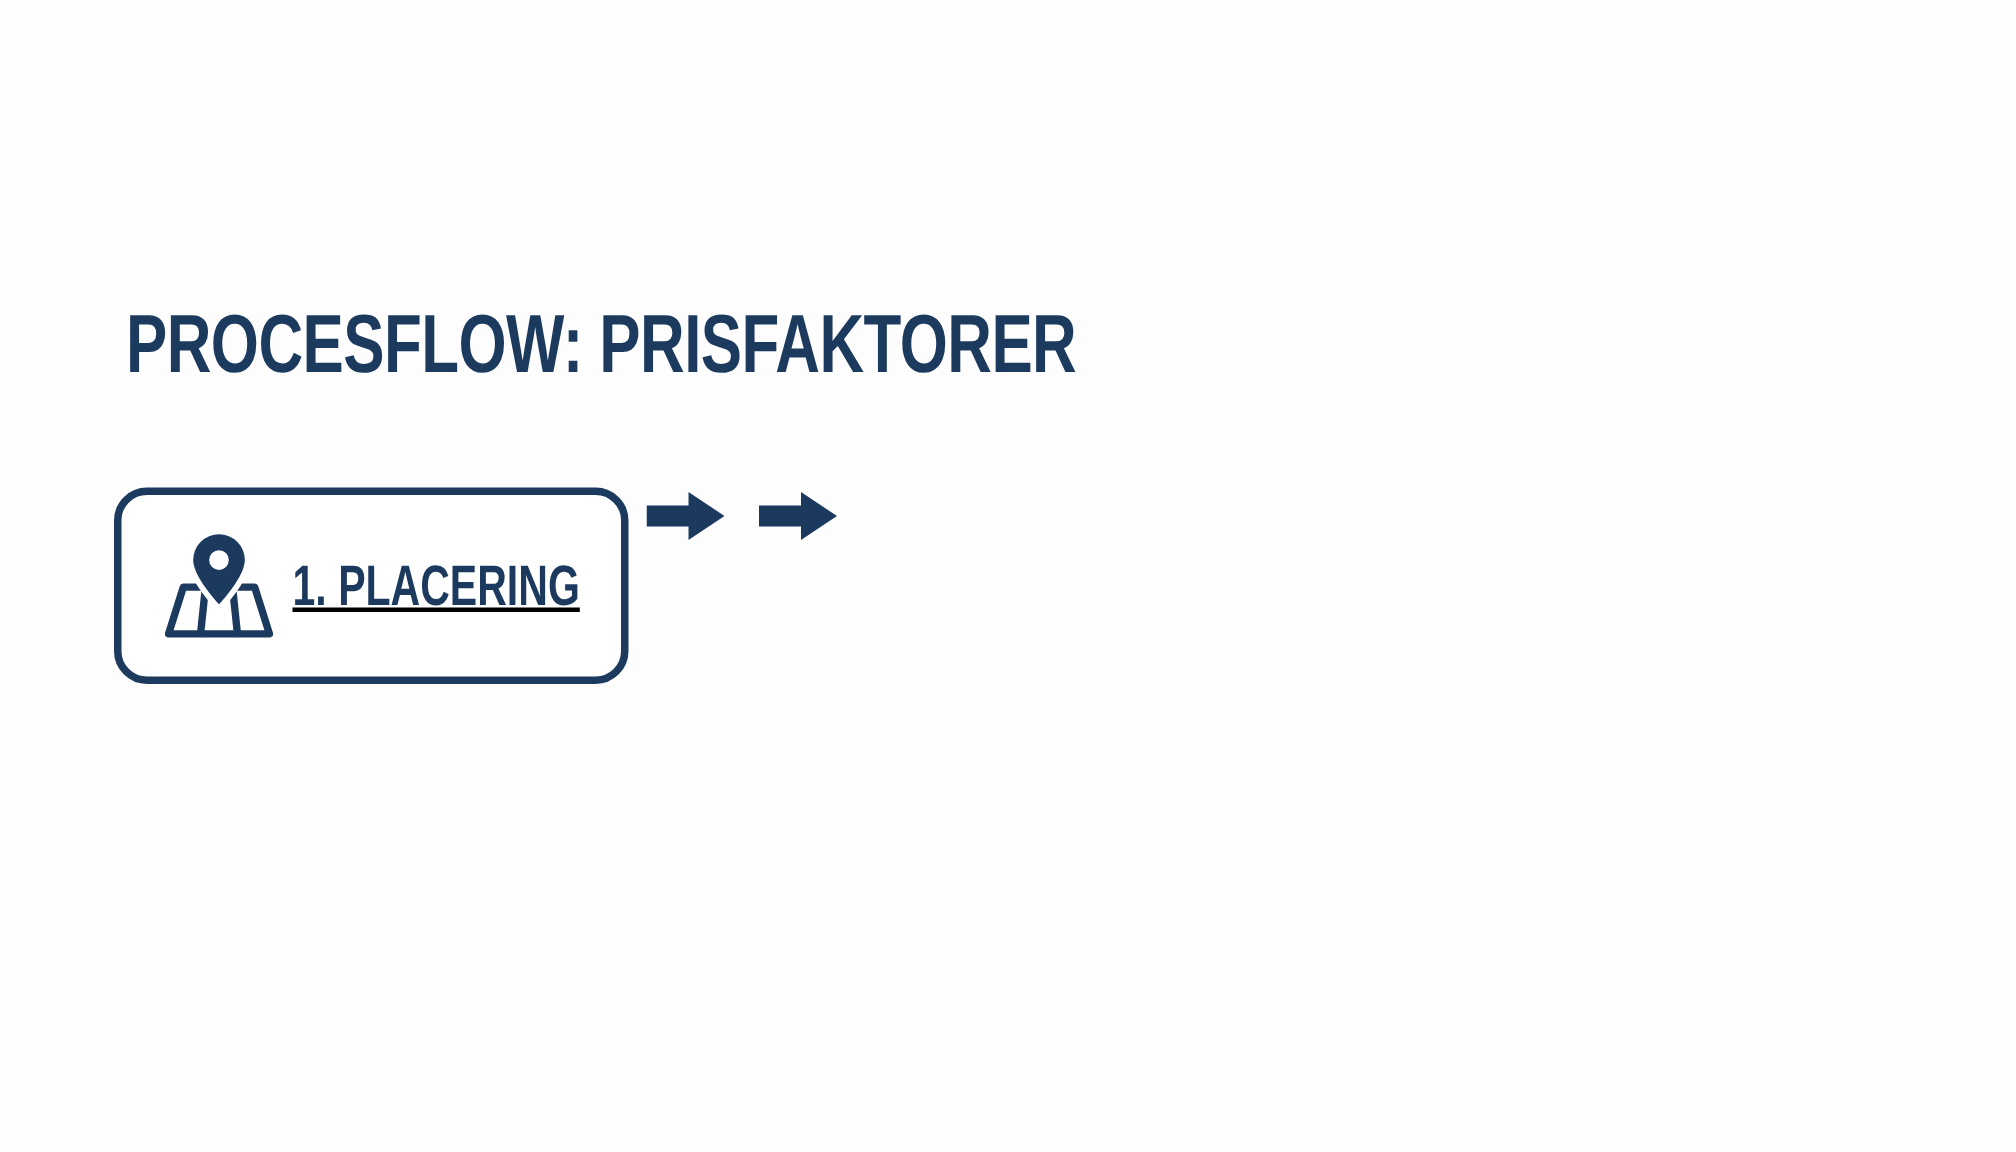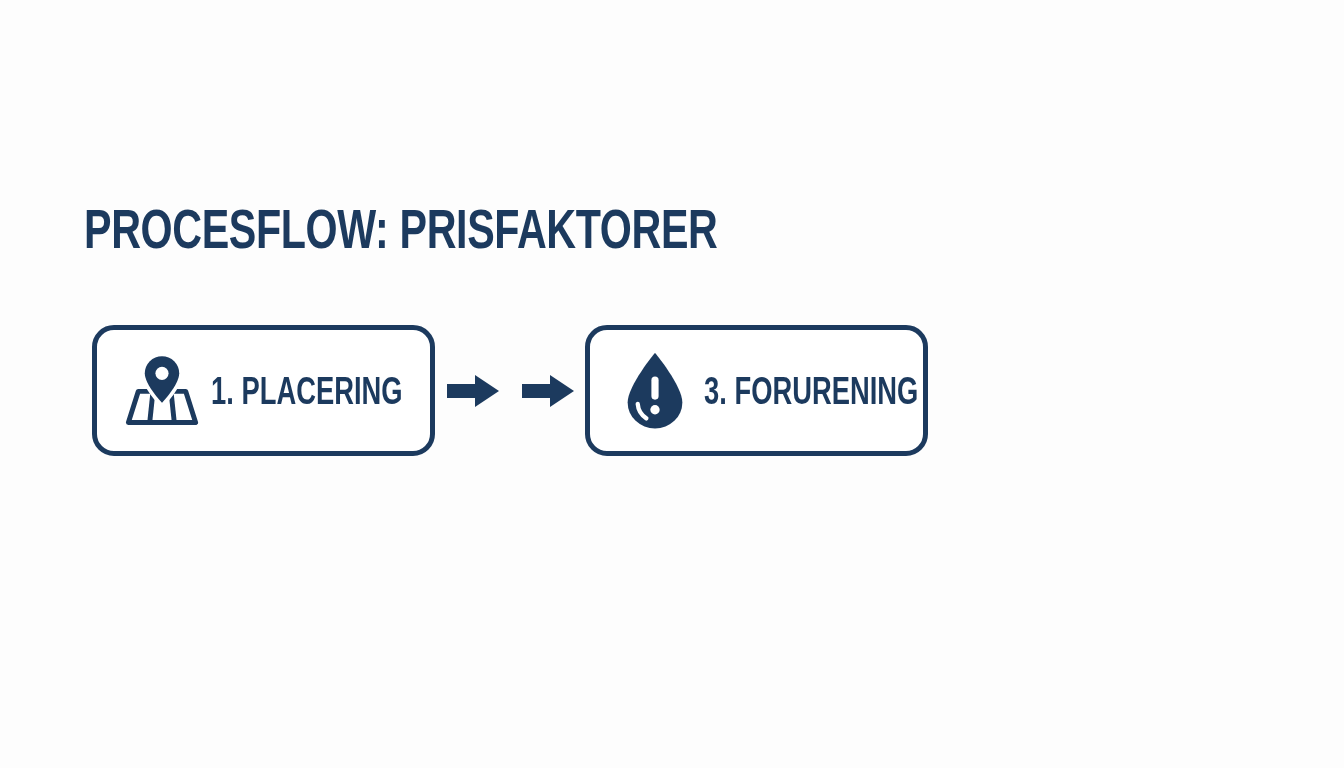--- a/index.html
+++ b/index.html
@@ -26,23 +26,24 @@
     font-weight: bold;
     color: var(--navy);
     letter-spacing: -0.5px;
     white-space: nowrap;
     transform: scaleX(0.75);
     transform-origin: left top;
     line-height: 1.0;
   }
   .flow-row {
     position: absolute;
-    left: 92px; top: 325px;
+    left: 76px; top: 325px;
     display: flex;
-    align-items: center;
+    align-items: flex-start;
+    text-decoration: underline;
   }
   .step-box {
     width: 343px; height: 131px;
     background: var(--box_fill);
     border: 5px solid var(--navy);
     border-radius: 22px;
     display: flex;
     align-items: center;
     flex-shrink: 0;
   }
@@ -106,29 +107,15 @@
       </svg>
     </span>
 
 
     <span class="arrow-slot">
       <svg width="52" height="38" viewBox="0 0 52 38">
         <path d="M0 12 H28 V3 L52 19 L28 35 V26 H0 Z" fill="currentColor"></path>
       </svg>
     </span>
 
-    <div class="step-box">
-      <span class="icon-slot">
-        <svg width="72" height="84" viewBox="0 0 100 112" fill="none">
-
-          <path d="M50 3 C50 3 12 49 12 72 a38 36 0 0 0 76 0 C88 49 50 3 50 3 Z" fill="currentColor"></path>
-
-          <rect x="45" y="36" width="10" height="32" rx="5" fill="white"></rect>
-          <circle cx="50" cy="82" r="6.5" fill="white"></circle>
-
-          <path d="M26 74 a26 26 0 0 0 12 20" stroke="white" stroke-width="6" stroke-linecap="round" fill="none"></path>
-        </svg>
-      </span>
-      <span class="step-label">3. FORURENING</span>
-    </div>
 
   </div>
 </div>
 
 </body></html>

